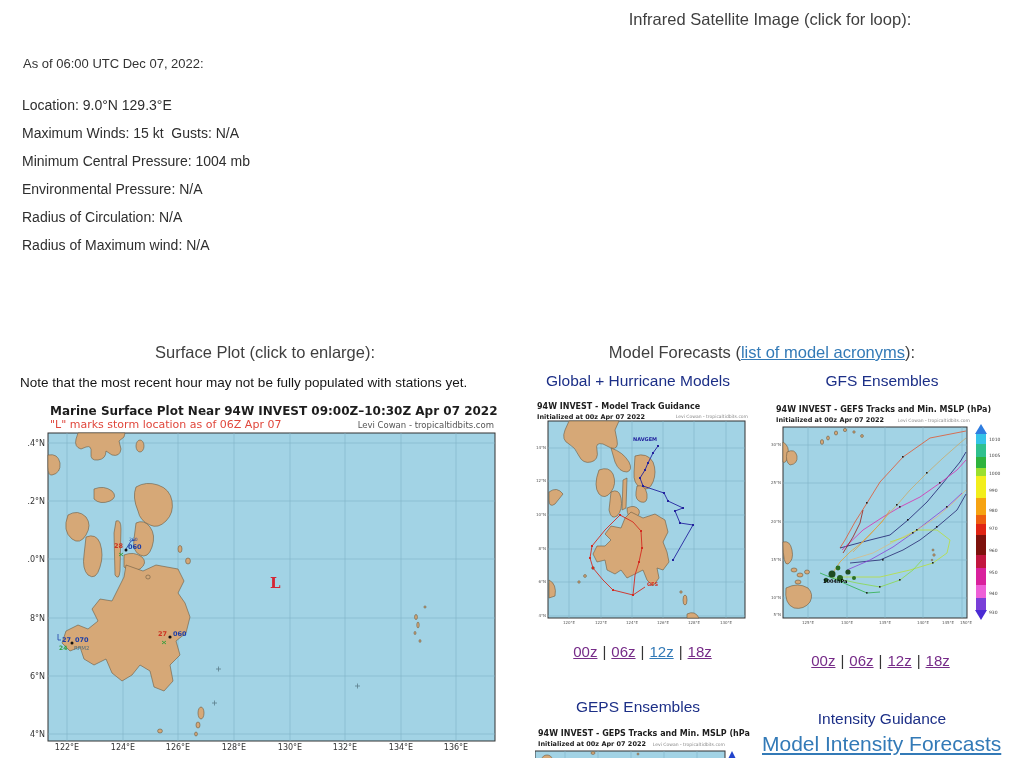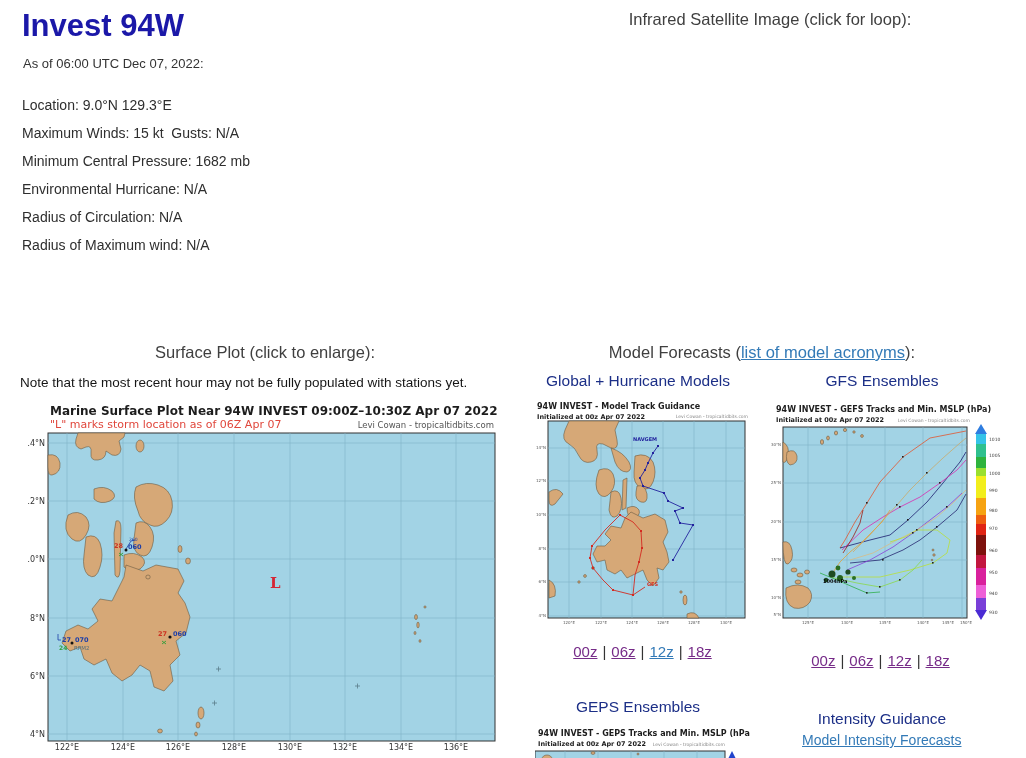--- a/index.html
+++ b/index.html
@@ -22,21 +22,21 @@
   .surface-svg{position:absolute;left:28px;top:403px;cursor:pointer;}
   .thumb-global{position:absolute;left:535px;top:400px;cursor:pointer;}
   .thumb-gefs{position:absolute;left:770px;top:402px;cursor:pointer;}
   .thumb-geps{position:absolute;left:535px;top:727px;cursor:pointer;}
   .links-row{position:absolute;font-size:15px;}
   .links-left{left:535px;top:643px;width:215px;text-align:center;}
   .links-right{left:778px;top:652px;width:205px;text-align:center;}
   .links-row a{text-decoration:underline;cursor:pointer;}
   .links-row .sep{color:#333;padding:0 5px;}
   a.v{color:var(--visited);} a.u{color:var(--link);}
-  .mif-link{position:absolute;left:762px;top:732px;font-size:14px;color:var(--link);text-decoration:underline;cursor:pointer;margin-left:40px;}
+  .mif-link{position:absolute;left:762px;top:732px;font-size:21px;color:var(--link);text-decoration:underline;cursor:pointer;}
   
   .ocean{fill:var(--ocean);stroke:#333;stroke-width:1;}
   .land{fill:var(--land);stroke:#6b5b42;stroke-width:0.6;stroke-linejoin:round;}
   .grid{stroke:#7fb2c6;stroke-width:0.6;}
   .maptitle{font:bold 12px "DejaVu Sans",sans-serif;fill:#1d1d1d;}
   .mapred{font:11px "DejaVu Sans",sans-serif;fill:var(--red);}
   .mapcredit{font:8.5px "DejaVu Sans",sans-serif;fill:#555;}
   .tick{font:8px "DejaVu Sans",sans-serif;fill:#333;}
   .minitick{font:4px "DejaVu Sans",sans-serif;fill:#555;}
   .tt{font:bold 8px "DejaVu Sans",sans-serif;fill:#1d1d1d;}
@@ -51,28 +51,27 @@
   .trklbl-n{font:bold 5px "DejaVu Sans",sans-serif;fill:#22229e;}
   .trklbl-r{font:bold 5px "DejaVu Sans",sans-serif;fill:#d42a20;}
   .cbar-tick{font:4.5px "DejaVu Sans",sans-serif;fill:#444;}
   .minlbl{font:bold 5px "DejaVu Sans",sans-serif;fill:#000;}
 </style>
 </head>
 <body>
 
 <div class="page">
 
-  <div class="title">Invest 94W</div>
   <div class="asof">As of 06:00 UTC Dec 07, 2022:</div>
 
   <div class="info">
     <div>Location: 9.0°N 129.3°E</div>
     <div>Maximum Winds: 15 kt &nbsp;Gusts: N/A</div>
-    <div>Minimum Central Pressure: 1682 mb</div>
-    <div>Environmental Hurricane: N/A</div>
+    <div>Minimum Central Pressure: 1004 mb</div>
+    <div>Environmental Pressure: N/A</div>
     <div>Radius of Circulation: N/A</div>
     <div>Radius of Maximum wind: N/A</div>
   </div>
 
   <div class="sat-head">Infrared Satellite Image (click for loop):</div>
   <div class="sat-box"></div>
 
   <div class="surface-head">Surface Plot (click to enlarge):</div>
   <div class="note">Note that the most recent hour may not be fully populated with stations yet.</div>
 

